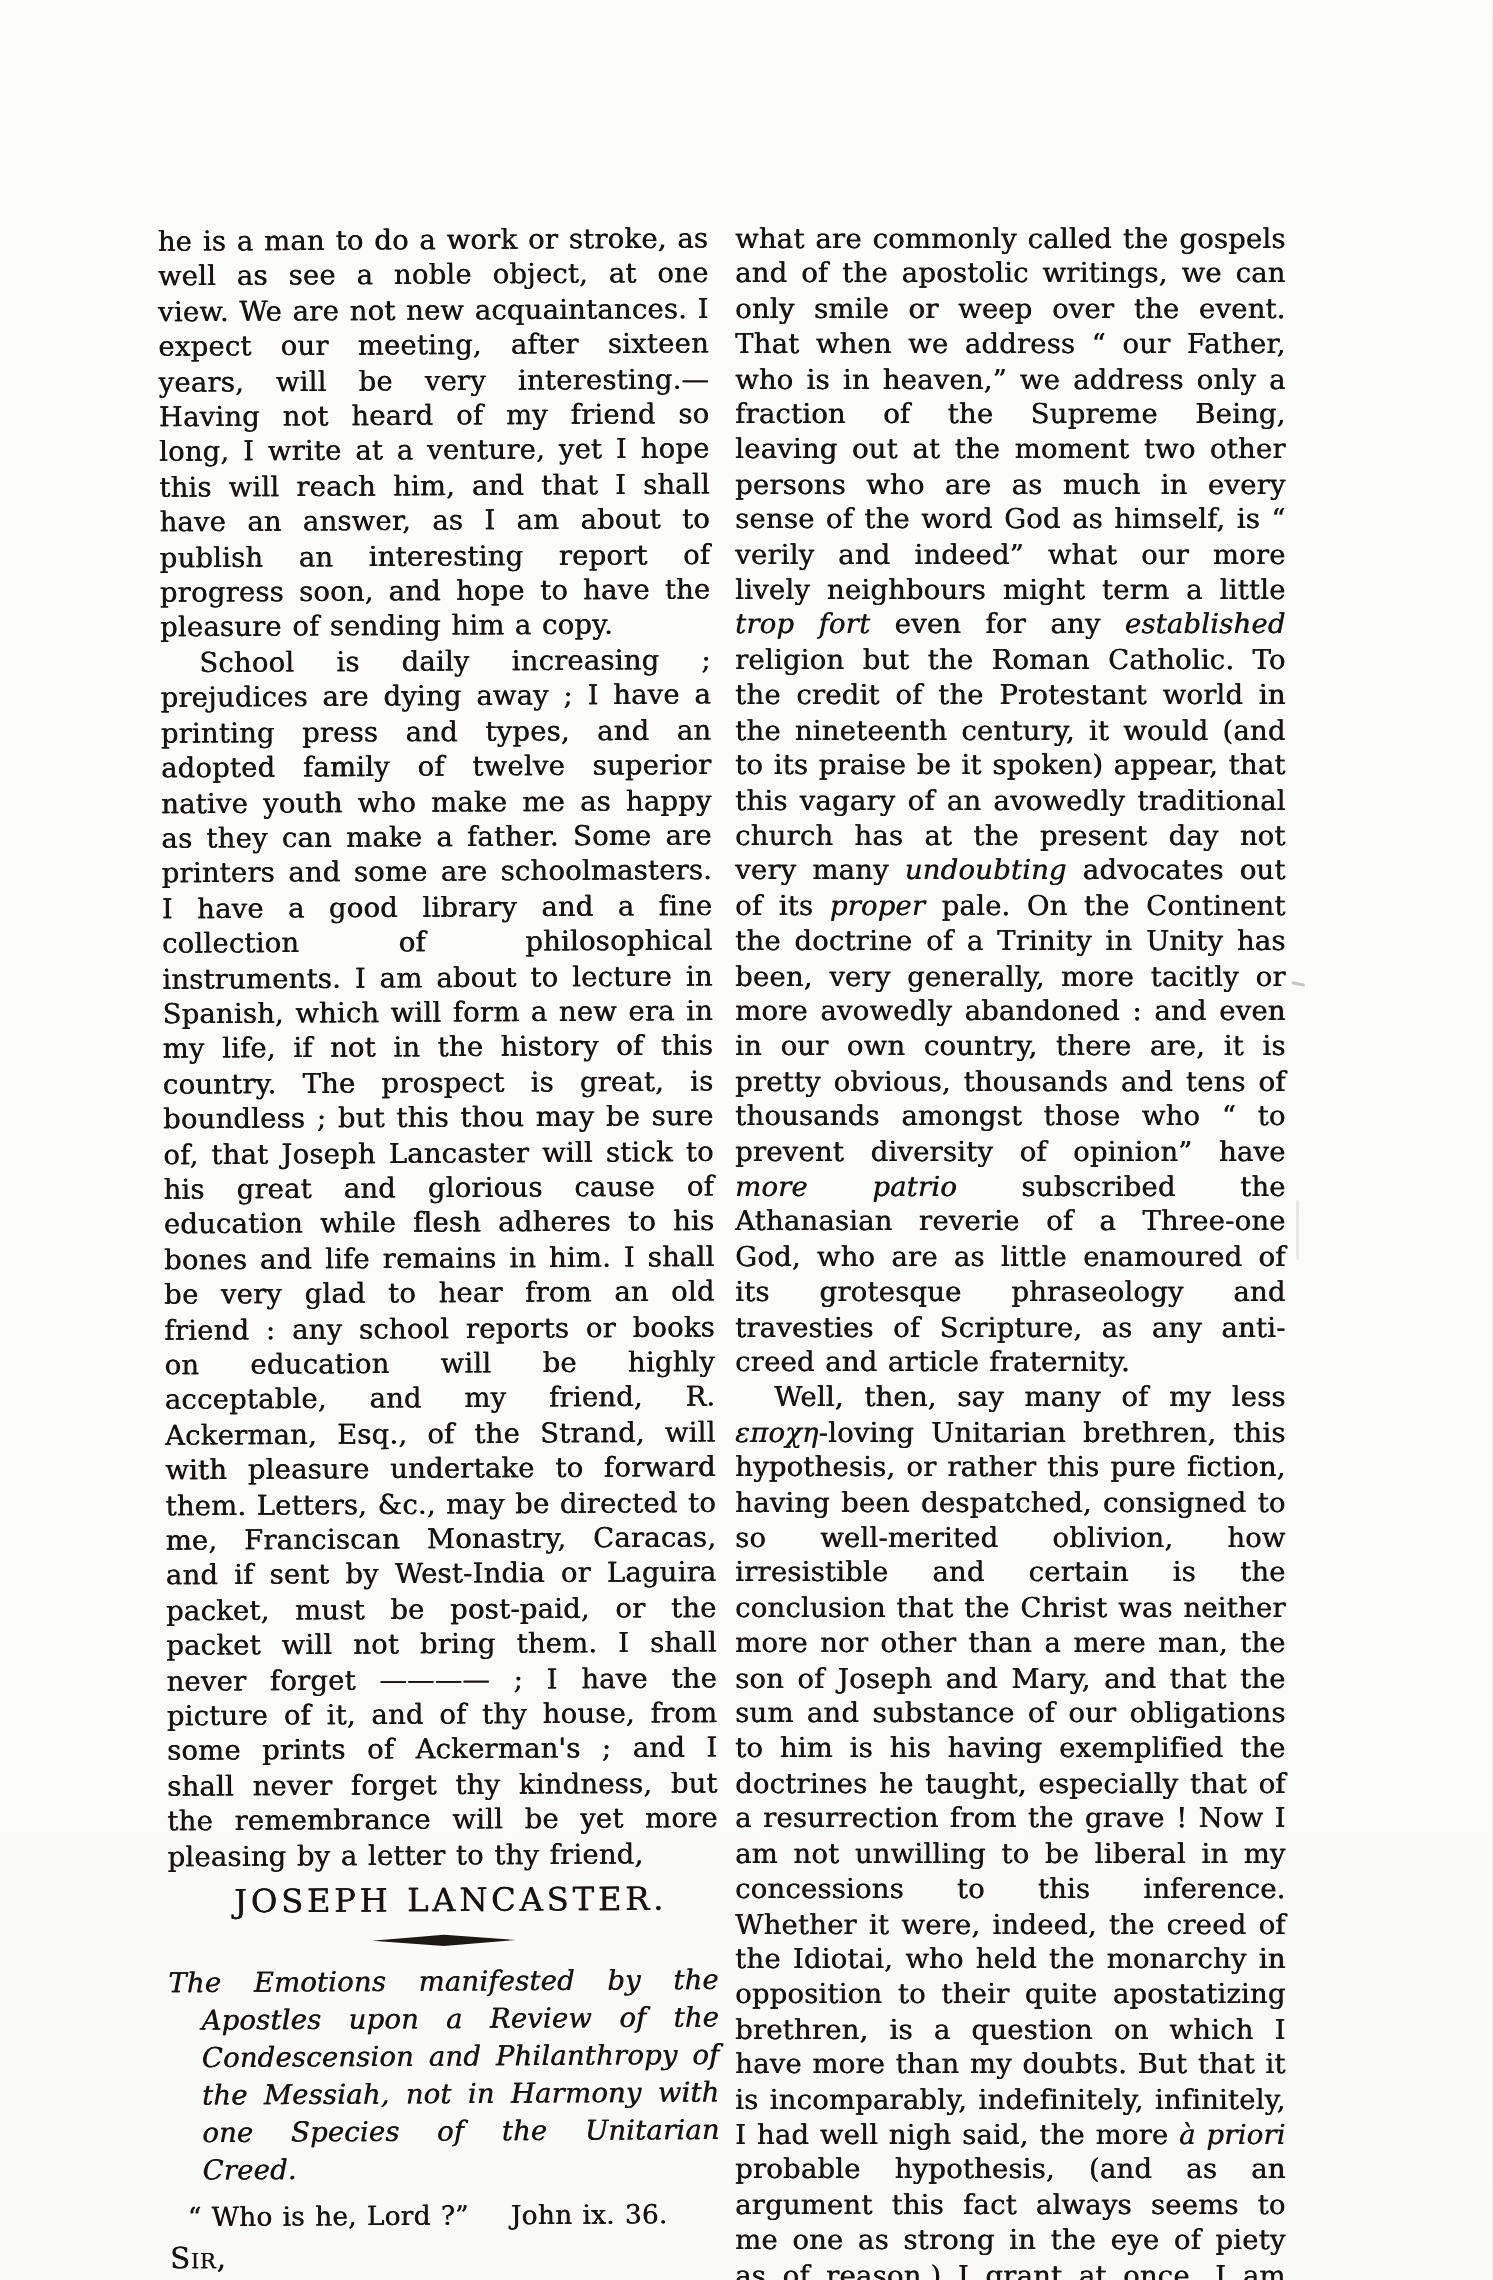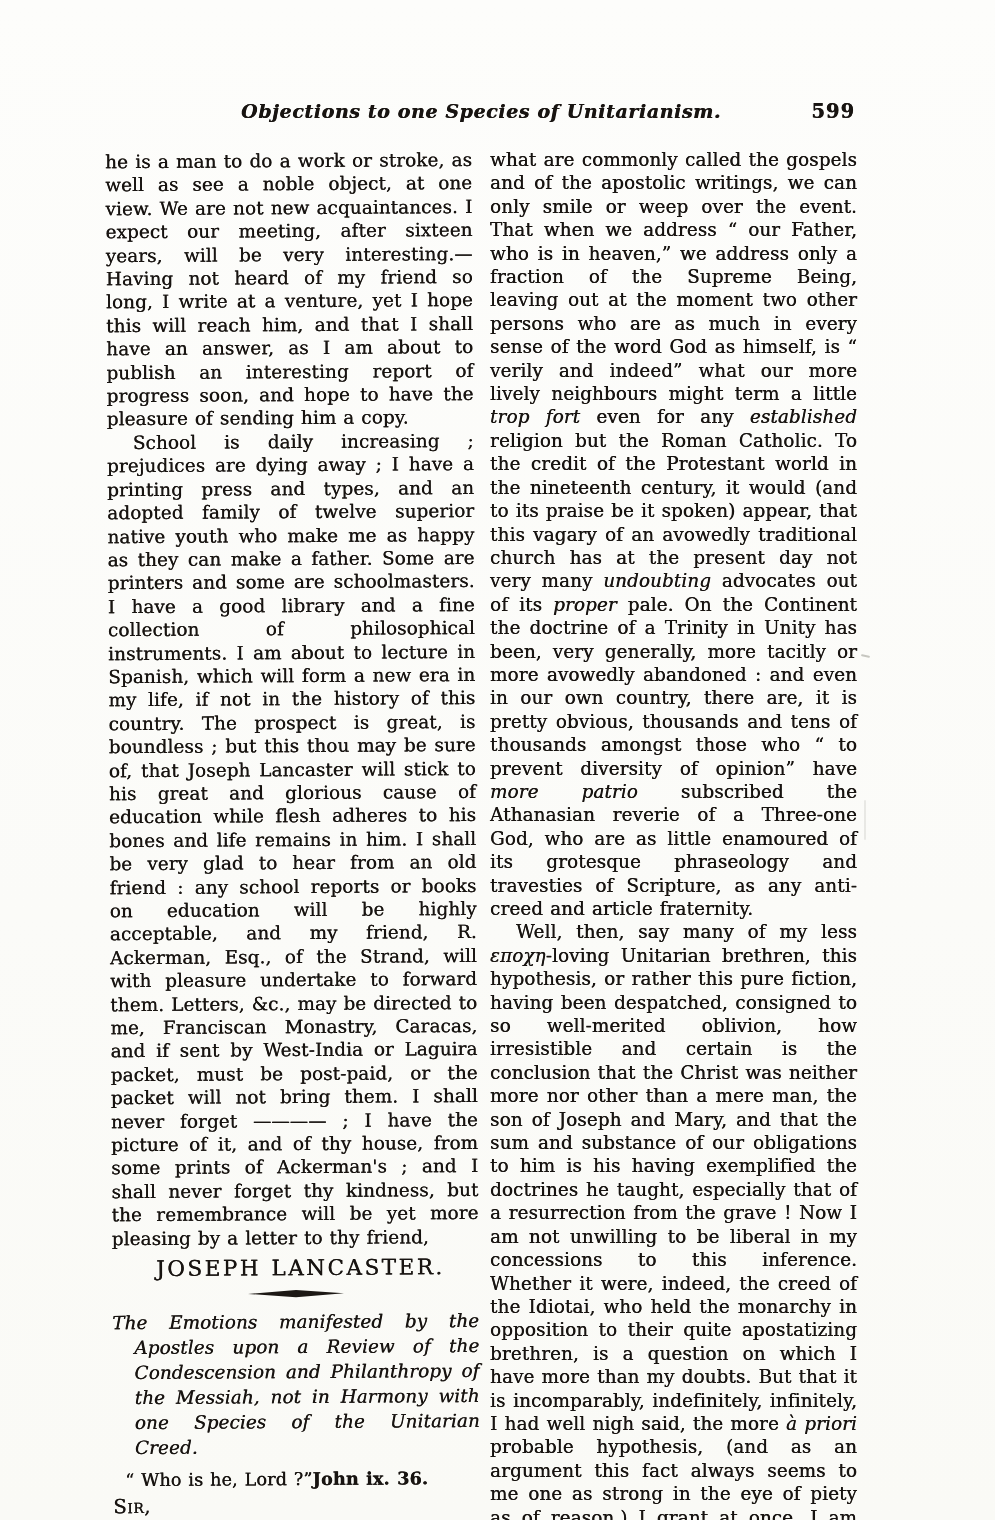--- a/index.html
+++ b/index.html
@@ -58,43 +58,39 @@
     font-style: italic;
     font-size: 18.3px;
     line-height: 25px;
     padding-left: 22px;
     text-indent: -22px;
     text-align: justify;
     margin-bottom: 8px;
     word-spacing: 3px;
   }
   .epigraph { padding-left: 12px; font-size: 17.6px; margin: 4px 0 3px; white-space: nowrap; }
-  .epigraph-ref { font-weight: bold; }
+  .epigraph-ref { margin-left: 28px; font-weight: normal; }
   .salutation { font-variant: small-caps; font-size: 19.5px; letter-spacing: 0.5px; margin: 1px 0 1px; }
   .opening-para {
     transform: rotate(-2.1deg);
     transform-origin: 100% 0;
   }
   .scan-artifact {
     position: absolute;
     background: #c6c6c0;
     border-radius: 2px;
   }
   .artifact-1 { left: 861px; top: 655px; width: 9px; height: 2px; transform: rotate(12deg); }
   .artifact-2 { left: 864px; top: 800px; width: 2px; height: 40px; opacity: .35; }
 </style>
 </head>
 <body>
 
 <div class="page">
 
-  <div class="page-header">
-    <div class="running-title">Objections to one Species of Unitarianism.</div>
-    <div class="page-number">599</div>
-  </div>
 
   <div class="columns">
 
     <div class="col left-col">
       <p>he is a man to do a work or stroke, as well as see a noble object, at one view. We are not new acquaintances. I expect our meeting, after sixteen years, will be very interesting.—Having not heard of my friend so long, I write at a venture, yet I hope this will reach him, and that I shall have an answer, as I am about to publish an interesting report of progress soon, and hope to have the pleasure of sending him a copy.</p>
       <p class="indent">School is daily increasing ; prejudices are dying away ; I have a printing press and types, and an adopted family of twelve superior native youth who make me as happy as they can make a father. Some are printers and some are schoolmasters. I have a good library and a fine collection of philosophical instruments. I am about to lecture in Spanish, which will form a new era in my life, if not in the history of this country. The prospect is great, is boundless ; but this thou may be sure of, that Joseph Lancaster will stick to his great and glorious cause of education while flesh adheres to his bones and life remains in him. I shall be very glad to hear from an old friend : any school reports or books on education will be highly acceptable, and my friend, R. Ackerman, Esq., of the Strand, will with pleasure undertake to forward them. Letters, &amp;c., may be directed to me, Franciscan Monastry, Caracas, and if sent by West-India or Laguira packet, must be post-paid, or the packet will not bring them. I shall never forget ———— ; I have the picture of it, and of thy house, from some prints of Ackerman's ; and I shall never forget thy kindness, but the remembrance will be yet more pleasing by a letter to thy friend,</p>
       <div class="signature">JOSEPH LANCASTER.</div>
       <div class="divider">
         <svg width="96" height="9" viewBox="0 0 96 9">
           <polygon points="0,4.5 48,0.8 96,4.5 48,8.2" fill="#1c1814"></polygon>

